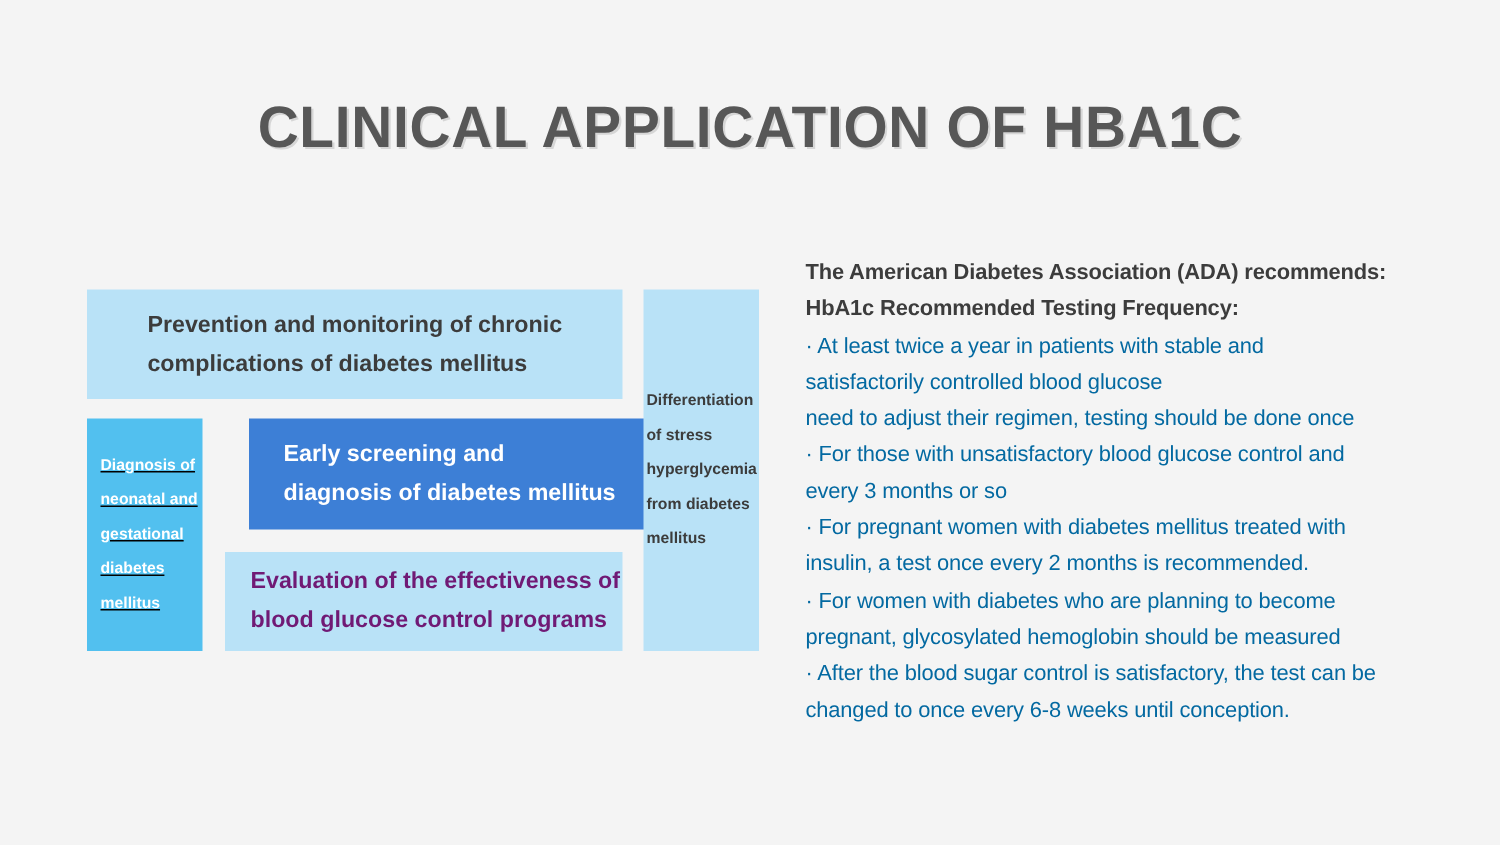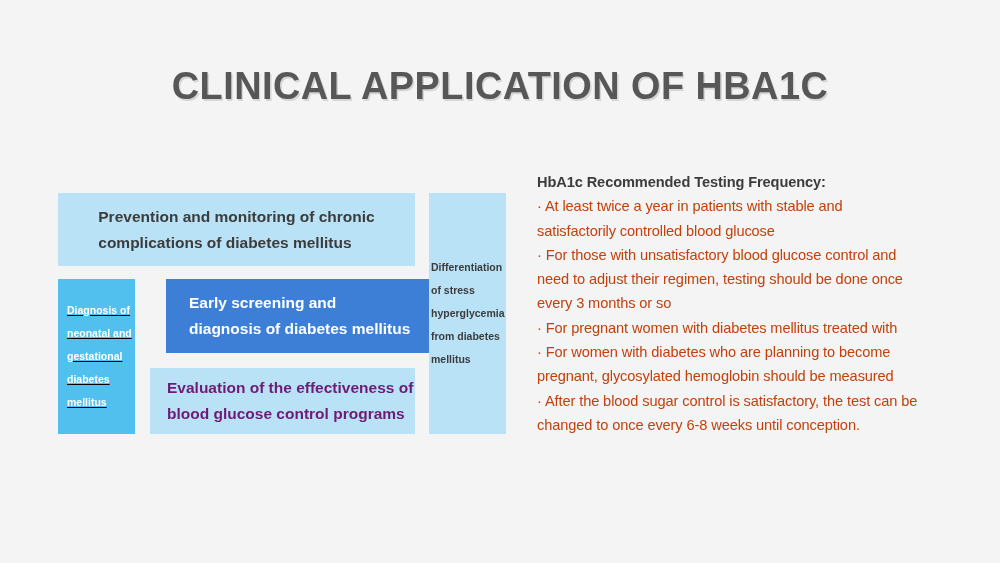--- a/index.html
+++ b/index.html
@@ -146,21 +146,21 @@
     font-size: 14.6px;
     font-weight: bold;
     line-height: 24.3px;
     color: #3c3c3c;
     letter-spacing: -0.1px;
   }
   .ada-line {
     font-size: 14.6px;
     font-weight: normal;
     line-height: 24.3px;
-    color: #c2410c;
+    color: #0369a1;
     letter-spacing: -0.1px;
   }
 </style>
 </head>
 <body>
 
 <div id="slide">
 
   <div id="slide-title">CLINICAL APPLICATION OF HBA1C</div>
 
@@ -189,26 +189,28 @@
 
   <div class="box" id="box-differentiation">
     <span class="box-text">Differentiation
 of stress
 hyperglycemia
 from diabetes
 mellitus</span>
   </div>
 
   <div id="ada-panel">
+    <div class="ada-heading">The American Diabetes Association (ADA) recommends:</div>
     <div class="ada-heading">HbA1c Recommended Testing Frequency:</div>
     <div class="ada-line">· At least twice a year in patients with stable and</div>
     <div class="ada-line">satisfactorily controlled blood glucose</div>
+    <div class="ada-line">need to adjust their regimen, testing should be done once</div>
     <div class="ada-line">· For those with unsatisfactory blood glucose control and</div>
-    <div class="ada-line">need to adjust their regimen, testing should be done once</div>
     <div class="ada-line">every 3 months or so</div>
     <div class="ada-line">· For pregnant women with diabetes mellitus treated with</div>
+    <div class="ada-line">insulin, a test once every 2 months is recommended.</div>
     <div class="ada-line">· For women with diabetes who are planning to become</div>
     <div class="ada-line">pregnant, glycosylated hemoglobin should be measured</div>
     <div class="ada-line">· After the blood sugar control is satisfactory, the test can be</div>
     <div class="ada-line">changed to once every 6-8 weeks until conception.</div>
   </div>
 
 </div>
 
 </body></html>

